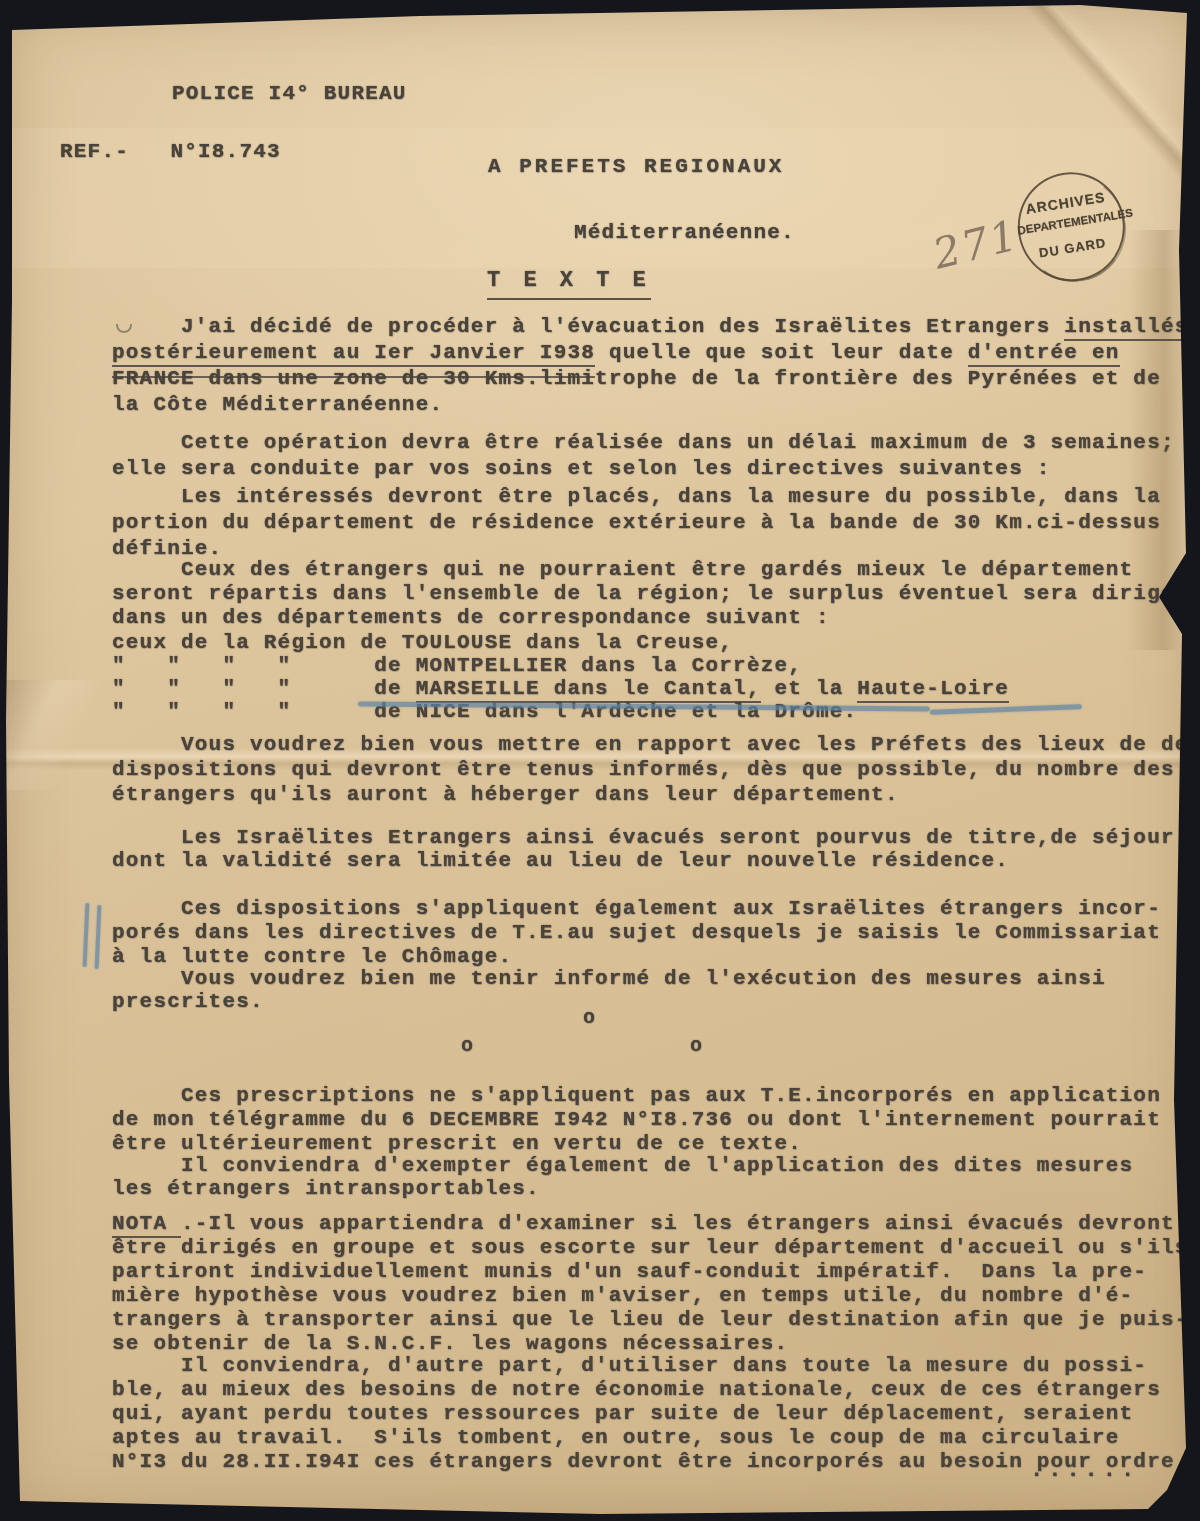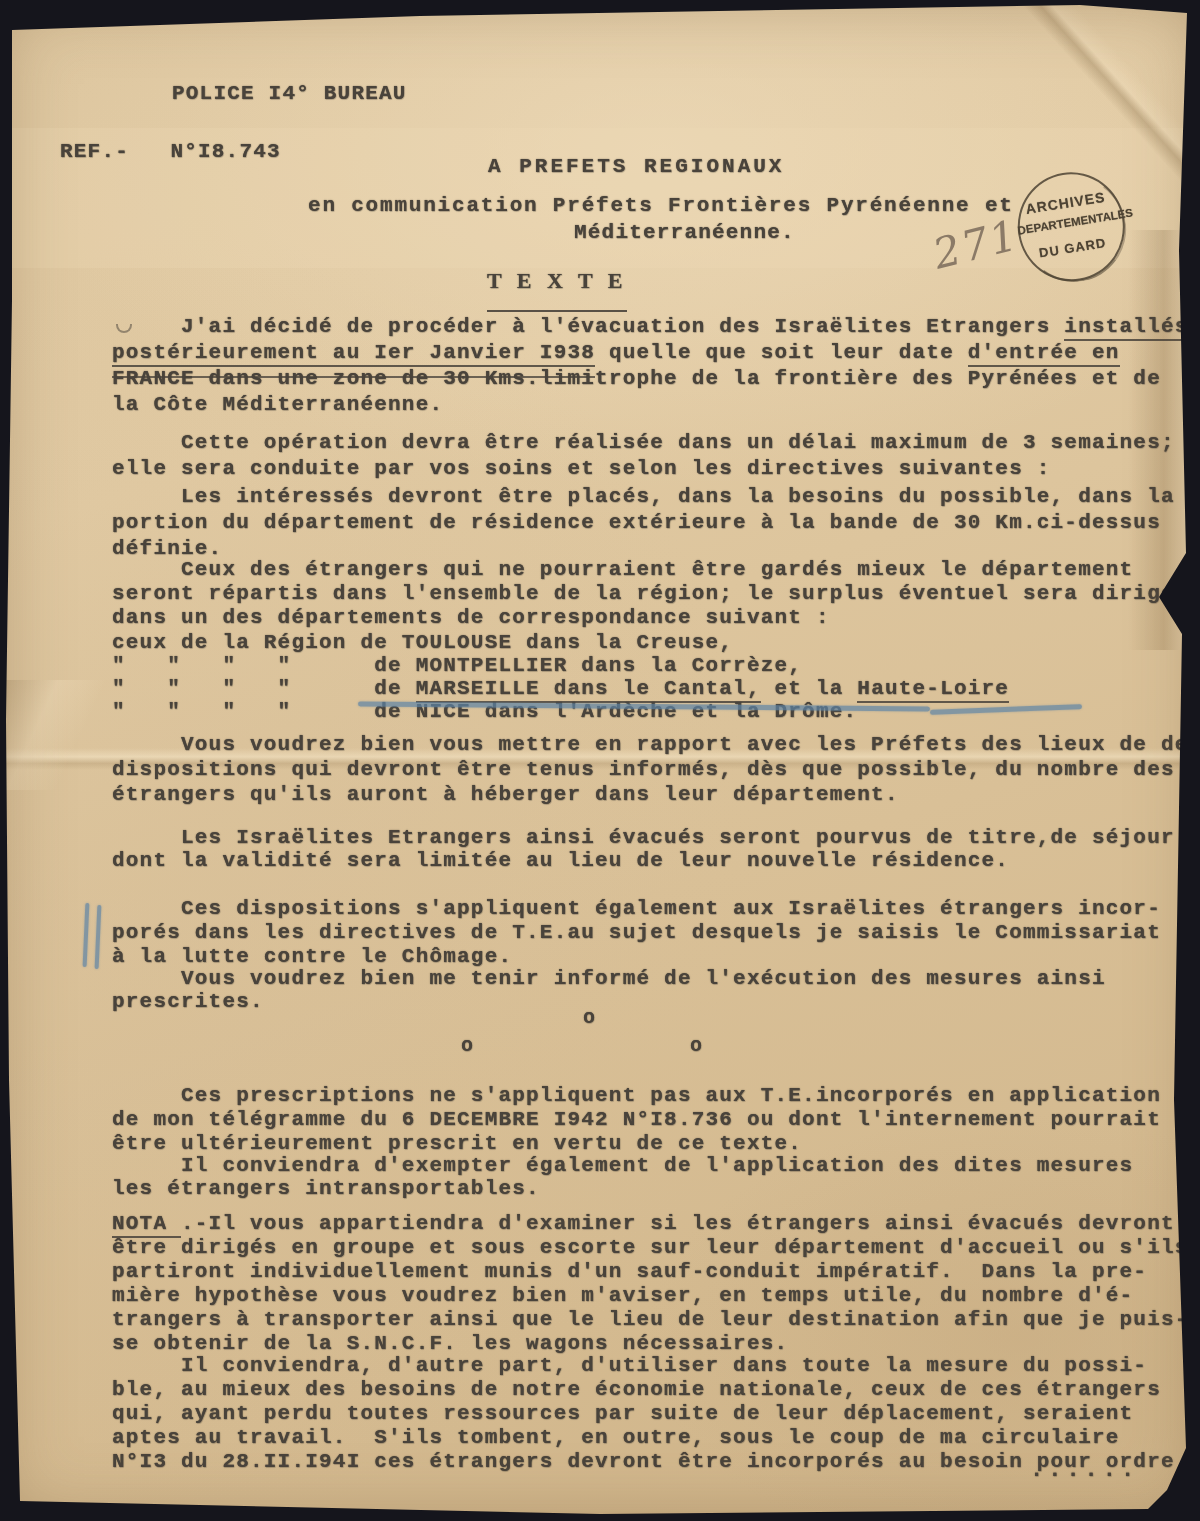--- a/index.html
+++ b/index.html
@@ -32,21 +32,21 @@
 
   .ink{position:absolute;color:#49433b;font-weight:700;
     text-shadow:0 0 1.2px rgba(60,54,46,.85), .6px .6px 0 rgba(74,68,60,.2);
     white-space:pre;font-size:21px;letter-spacing:1.2px;}
   .para{position:absolute;left:112px;width:1120px;}
   .tline{white-space:pre;}
   .lh26 .tline{line-height:26px;} .lh25 .tline{line-height:25px;}
   .lh24 .tline{line-height:24px;} .lh23 .tline{line-height:23px;}
   .u{border-bottom:2.5px solid rgba(73,67,59,.85);padding-bottom:1px;}
   .x{background-image:linear-gradient(to bottom,transparent 9px,rgba(73,67,59,.78) 9px,rgba(73,67,59,.78) 11.5px,transparent 11.5px);}
-  .title-underline{border-bottom:2.5px solid rgba(73,67,59,.9);padding-bottom:17px;font-family:Liberation Serif, serif;}
+  .title-underline{border-bottom:2.5px solid rgba(73,67,59,.9);padding-bottom:5px;}
 
   .sep-o{position:absolute;font-size:20px;}
 
   
   .blue-line{position:absolute;background:rgba(92,131,165,.7);border-radius:3px;box-shadow:0 0 2px rgba(92,131,165,.5);}
   #blue-ul-1{left:358px;top:704px;width:572px;height:5px;transform:rotate(.5deg);}
   #blue-ul-2{left:930px;top:707px;width:152px;height:5px;transform:rotate(-2.2deg);}
   #blue-tick-1{left:84px;top:903px;width:4px;height:64px;transform:rotate(2.5deg);}
   #blue-tick-2{left:96px;top:905px;width:4px;height:64px;transform:rotate(2.5deg);}
 
@@ -82,38 +82,37 @@
 <div id="paper">
   <div class="overlay" id="band-top"></div>
   <div class="overlay" id="crease-topright"></div>
   <div class="overlay" id="crease-mid"></div>
   <div class="overlay" id="crease-left"></div>
   <div class="overlay" id="crease-right"></div>
 
   <div class="ink" style="left:172px;top:82px">POLICE I4° BUREAU</div>
   <div class="ink" style="left:60px;top:140px">REF.-   N°I8.743</div>
   <div class="ink" style="left:488px;top:155px;letter-spacing:3px">A PREFETS REGIONAUX</div>
-  <div class="ink" style="left:308px;top:194px;letter-spacing:1.8px">en communication Préfets Frontières Pyrénéenne et</div>
   <div class="ink" style="left:574px;top:221px">Méditerranéenne.</div>
   <div class="ink" style="left:487px;top:268px;letter-spacing:5px;font-size:22px"><span class="title-underline">T E X T E</span></div>
 
   <div id="pencil-number">271</div>
   <div id="stamp">
     <div class="ring"></div>
     <div class="ring2"></div>
     <div class="st st1">ARCHIVES</div>
     <div class="st st2">DEPARTEMENTALES</div>
     <div class="st st3">DU GARD</div>
   </div>
 
   <div id="stray-mark"></div>
 
   <div class="para ink lh26" style="top:314px"><div class="tline"><span>     J'ai décidé de procéder à l'évacuation des Israëlites Etrangers </span><span class="u">installés</span></div><div class="tline"><span class="u">postérieurement au Ier Janvier I938</span><span> quelle que soit leur date </span><span class="u">d'entrée en</span></div><div class="tline"><span class="x">FRANCE dans une zone de 30 Kms.limi</span><span>trophe de la frontière des Pyrénées et de</span></div><div class="tline"><span>la Côte Méditerranéenne.</span></div></div>
   <div class="para ink lh26" style="top:430px"><div class="tline"><span>     Cette opération devra être réalisée dans un délai maximum de 3 semaines;</span></div><div class="tline"><span>elle sera conduite par vos soins et selon les directives suivantes :</span></div></div>
-  <div class="para ink lh26" style="top:484px"><div class="tline"><span>     Les intéressés devront être placés, dans la besoins du possible, dans la</span></div><div class="tline"><span>portion du département de résidence extérieure à la bande de 30 Km.ci-dessus</span></div><div class="tline"><span>définie.</span></div></div>
+  <div class="para ink lh26" style="top:484px"><div class="tline"><span>     Les intéressés devront être placés, dans la mesure du possible, dans la</span></div><div class="tline"><span>portion du département de résidence extérieure à la bande de 30 Km.ci-dessus</span></div><div class="tline"><span>définie.</span></div></div>
   <div class="para ink lh24" style="top:558px"><div class="tline"><span>     Ceux des étrangers qui ne pourraient être gardés mieux le département</span></div><div class="tline"><span>seront répartis dans l'ensemble de la région; le surplus éventuel sera dirigés</span></div><div class="tline"><span>dans un des départements de correspondance suivant :</span></div></div>
   <div class="para ink lh23" style="top:631px"><div class="tline"><span>ceux de la Région de TOULOUSE dans la Creuse,</span></div><div class="tline"><span>"   "   "   "      de MONTPELLIER dans la Corrèze,</span></div><div class="tline"><span>"   "   "   "      de </span><span class="u">MARSEILLE dans le Cantal,</span><span> et la </span><span class="u">Haute-Loire</span></div><div class="tline"><span>"   "   "   "      de NICE dans l'Ardèche et la Drôme.</span></div></div>
   <div class="para ink lh25" style="top:732px"><div class="tline"><span>     Vous voudrez bien vous mettre en rapport avec les Préfets des lieux de de</span></div><div class="tline"><span>dispositions qui devront être tenus informés, dès que possible, du nombre des</span></div><div class="tline"><span>étrangers qu'ils auront à héberger dans leur département.</span></div></div>
   <div class="para ink lh23" style="top:826px"><div class="tline"><span>     Les Israëlites Etrangers ainsi évacués seront pourvus de titre,de séjour</span></div><div class="tline"><span>dont la validité sera limitée au lieu de leur nouvelle résidence.</span></div></div>
   <div class="para ink lh24" style="top:897px"><div class="tline"><span>     Ces dispositions s'appliquent également aux Israëlites étrangers incor-</span></div><div class="tline"><span>porés dans les directives de T.E.au sujet desquels je saisis le Commissariat</span></div><div class="tline"><span>à la lutte contre le Chômage.</span></div></div>
   <div class="para ink lh23" style="top:967px"><div class="tline"><span>     Vous voudrez bien me tenir informé de l'exécution des mesures ainsi</span></div><div class="tline"><span>prescrites.</span></div></div>
   <div class="para ink lh24" style="top:1084px"><div class="tline"><span>     Ces prescriptions ne s'appliquent pas aux T.E.incorporés en application</span></div><div class="tline"><span>de mon télégramme du 6 DECEMBRE I942 N°I8.736 ou dont l'internement pourrait</span></div><div class="tline"><span>être ultérieurement prescrit en vertu de ce texte.</span></div></div>
   <div class="para ink lh23" style="top:1154px"><div class="tline"><span>     Il conviendra d'exempter également de l'application des dites mesures</span></div><div class="tline"><span>les étrangers intransportables.</span></div></div>
   <div class="para ink lh24" style="top:1212px"><div class="tline"><span class="u">NOTA </span><span>.-Il vous appartiendra d'examiner si les étrangers ainsi évacués devront</span></div><div class="tline"><span>être dirigés en groupe et sous escorte sur leur département d'accueil ou s'ils</span></div><div class="tline"><span>partiront individuellement munis d'un sauf-conduit impératif.  Dans la pre-</span></div><div class="tline"><span>mière hypothèse vous voudrez bien m'aviser, en temps utile, du nombre d'é-</span></div><div class="tline"><span>trangers à transporter ainsi que le lieu de leur destination afin que je puis-</span></div><div class="tline"><span>se obtenir de la S.N.C.F. les wagons nécessaires.</span></div></div>
   <div class="para ink lh24" style="top:1354px"><div class="tline"><span>     Il conviendra, d'autre part, d'utiliser dans toute la mesure du possi-</span></div><div class="tline"><span>ble, au mieux des besoins de notre économie nationale, ceux de ces étrangers</span></div><div class="tline"><span>qui, ayant perdu toutes ressources par suite de leur déplacement, seraient</span></div><div class="tline"><span>aptes au travail.  S'ils tombent, en outre, sous le coup de ma circulaire</span></div><div class="tline"><span>N°I3 du 28.II.I94I ces étrangers devront être incorporés au besoin pour ordre</span></div></div>

